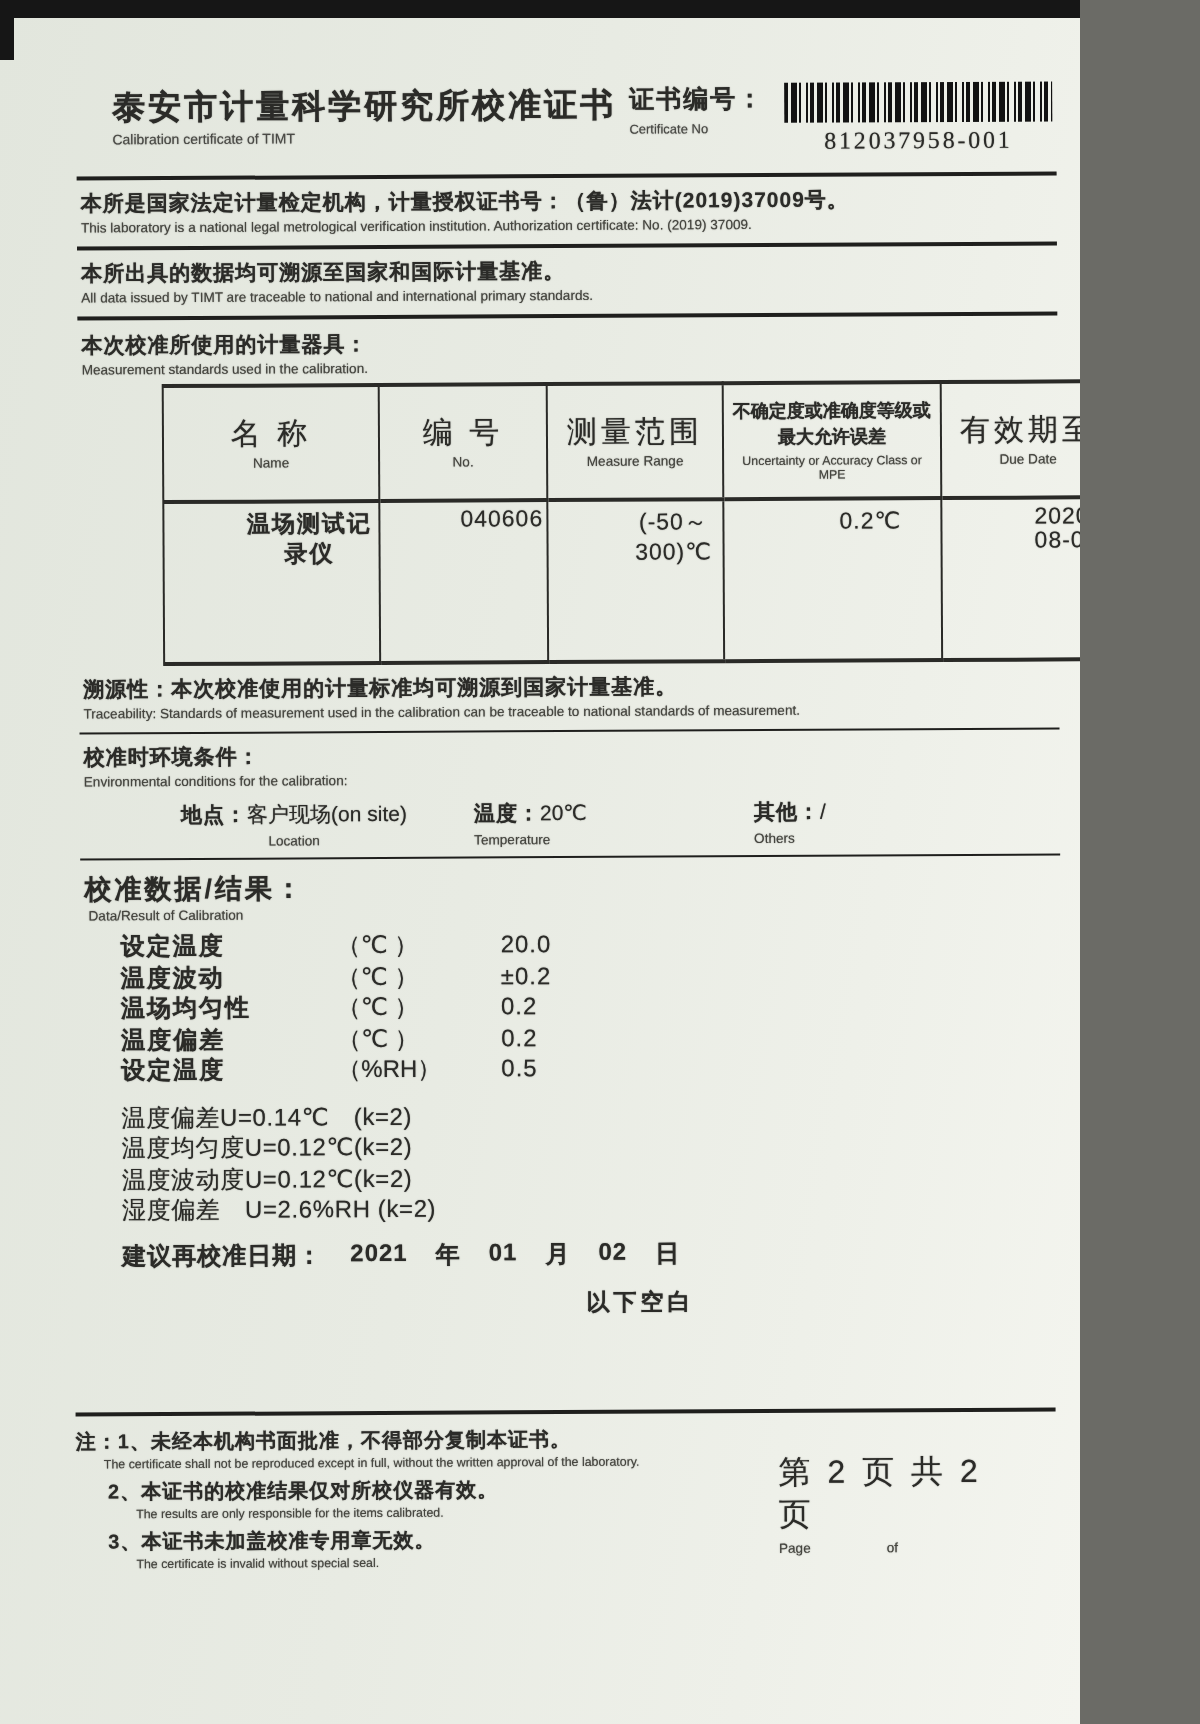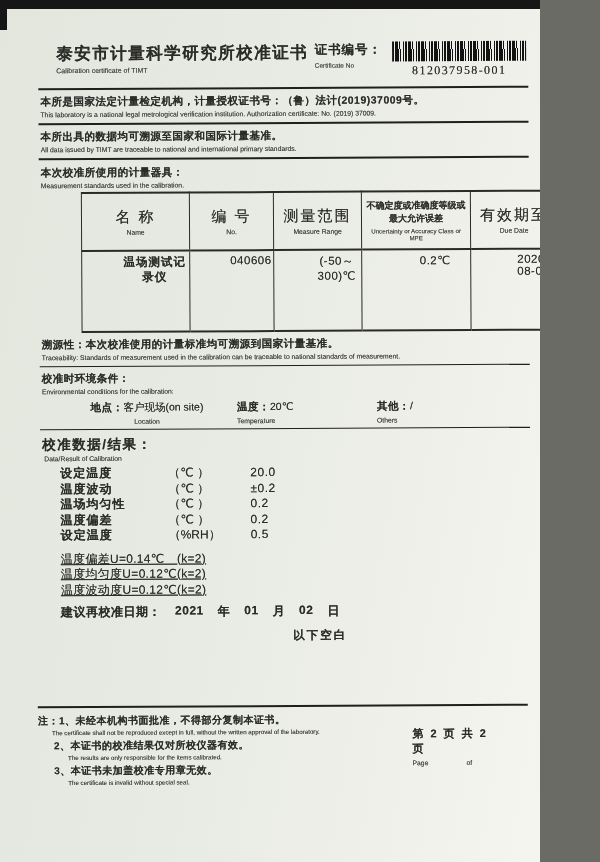--- a/index.html
+++ b/index.html
@@ -73,34 +73,34 @@
 
   
   .res-head-cn{font-size:13.5px;font-weight:bold;letter-spacing:1.5px;margin:6px 0 0 2px;}
   .res-head-en{font-size:6.8px;color:#45453f;margin:1px 0 4px 4px;}
   .res-row{display:flex;margin-left:20px;line-height:15.5px;font-size:12px;}
   .res-row .n{width:108px;font-weight:bold;letter-spacing:1px;}
   .res-row .u{width:82px;}
   .res-row .v{letter-spacing:0.5px;}
   .unc{display:flex;margin:8px 0 0 20px;font-size:12px;}
   .unc .lab{font-weight:bold;letter-spacing:0.5px;white-space:nowrap;}
-  .unc .lines div{line-height:15.5px;letter-spacing:0.3px;text-decoration:underline;}
+  .unc .lines div{line-height:15.5px;letter-spacing:0.3px;}
   .recal{display:flex;gap:14px;margin:6px 0 0 20px;font-size:12px;font-weight:bold;letter-spacing:0.5px;}
   .blank-note{font-size:11.5px;letter-spacing:2px;margin:8px 0 0 252px;font-weight:bold;}
 
   
   .footer-area{position:absolute;left:38px;right:12px;top:705px;transform:rotate(-0.3deg);text-shadow:0 0 0.6px rgba(45,45,40,0.65);}
   .footer-body{display:flex;margin-top:4px;}
   .notes{width:400px;}
   .note-cn{font-size:10px;font-weight:bold;letter-spacing:0.5px;margin-top:2px;}
   .note-en{font-size:6.2px;color:#45453f;margin:1px 0 3px 14px;}
   .note:nth-child(2) .note-cn,.note:nth-child(3) .note-cn{margin-left:16px;}
   .note:nth-child(2) .note-en,.note:nth-child(3) .note-en{margin-left:30px;}
   .pageinfo{margin-left:auto;margin-top:16px;padding-right:28px;}
-  .page-cn{font-size:11px;font-weight:bold;letter-spacing:2px;}
+  .page-cn{font-size:16px;font-weight:normal;letter-spacing:2px;}
   .page-en{font-size:6.8px;color:#45453f;margin-top:3px;display:flex;}
   .page-en .of{margin-left:38px;}
 </style>
 </head>
 <body>
 
 <div class="page">
   <div class="top-band"></div>
   <div class="left-notch"></div>
 
@@ -241,20 +241,21 @@
       <span class="n">设定温度</span>
       <span class="u">（%RH）</span>
       <span class="v">0.5</span>
     </div>
 
     <div class="unc">
       <div class="lines">
         <div>温度偏差U=0.14℃　(k=2)</div>
         <div>温度均匀度U=0.12℃(k=2)</div>
         <div>温度波动度U=0.12℃(k=2)</div>
+        <div>湿度偏差　U=2.6%RH (k=2)</div>
       </div>
     </div>
 
     <div class="recal">
       <span>建议再校准日期：</span>
       <span>2021</span>
       <span>年</span>
       <span>01</span>
       <span>月</span>
       <span>02</span>

